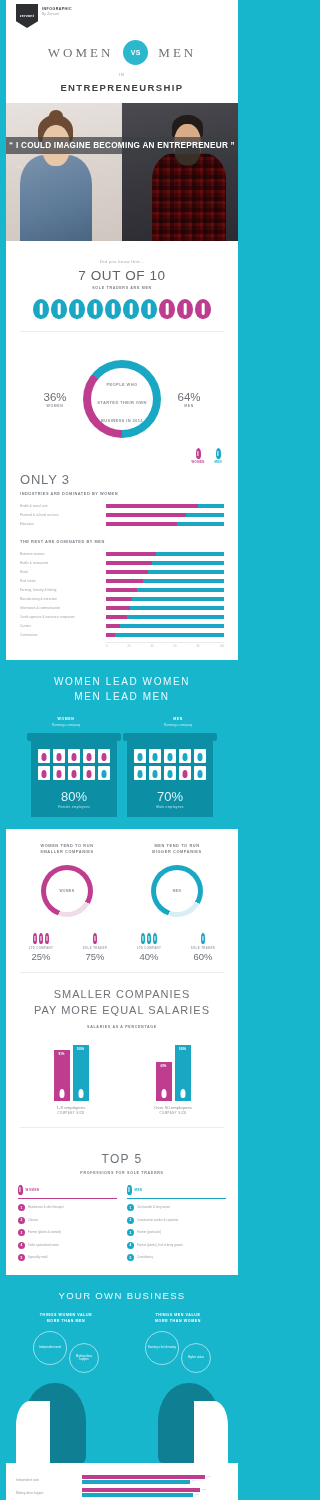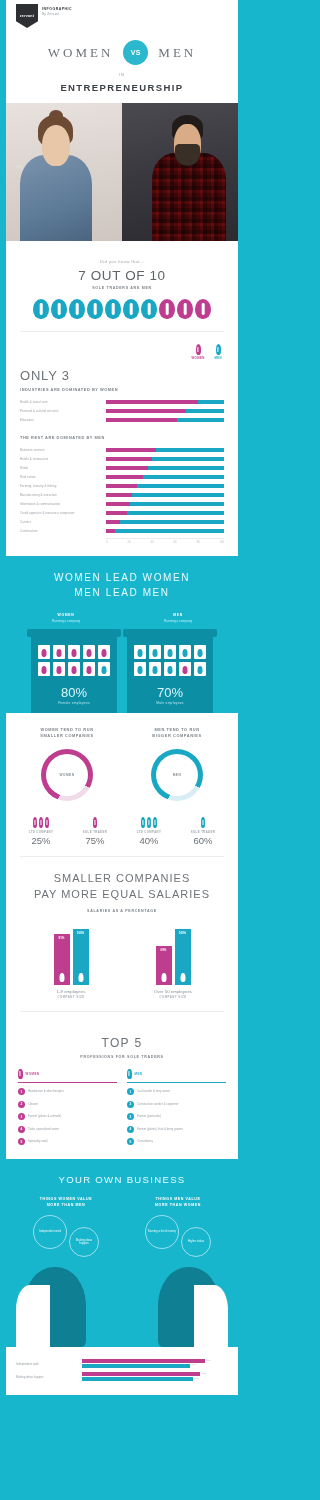--- a/index.html
+++ b/index.html
@@ -109,21 +109,21 @@
   .bar-list { margin-top:7px; }
   .bar-row { display:flex; align-items:center; height:6px; margin-bottom:3px; }
   .bar-lbl { width:86px; font-size:2.9px; color:#9aa0a6; letter-spacing:.1px; padding-right:4px; }
   .bar-track { flex:1; height:4.2px; display:flex; }
   .bar-f { background:#bf3d8f; height:100%; }
   .bar-m { background:#1aa7c4; height:100%; }
   .axis { display:flex; justify-content:space-between; margin-left:86px; margin-top:4px; border-top:1px solid #e9eaec; padding-top:2px; }
   .axis span { font-size:2.6px; color:#b7bcc1; }
 
   
-  .teal { background:#18b6cd; color:#fff; padding:14px 10px 0; }
+  .teal { background:#18b6cd; color:#fff; padding:14px 10px 12px; }
   .teal-h { text-align:center; font-size:10px; letter-spacing:1.6px; font-weight:300; line-height:1.5; color:#eafbff; }
   .teal-cols { display:flex; margin-top:10px; }
   .teal-col { flex:1; text-align:center; }
   .tc-ico { width:6px;height:13px;border-radius:50% 50% 40% 40%;background:#fff;margin:0 auto;position:relative;}
   .tc-ico::after{content:"";position:absolute;left:50%;top:24%;transform:translateX(-50%);width:1.4px;height:52%;background:#18b6cd;border-radius:1px;}
   .tc-l1 { font-size:3.4px; font-weight:bold; letter-spacing:.7px; margin-top:3px; }
   .tc-l2 { font-size:3.2px; color:#bdeef6; margin-top:1.5px; }
 
   .bld-row { display:flex; justify-content:center; gap:10px; margin-top:12px; }
   .bld { width:86px; background:#0c8fa5; border-radius:2px 2px 0 0; padding:10px 7px 8px; position:relative; }
@@ -233,20 +233,21 @@
           <div class="hair-w"></div>
           <div class="bun-w"></div>
           <div class="head-w"></div>
       </div>
       <div class="ph-half ph-right">
         <div class="body-m"></div>
           <div class="hair-m"></div>
           <div class="head-m"></div>
           <div class="beard-m"></div>
       </div>
+      <div class="quote-bar">“ I COULD IMAGINE BECOMING AN ENTREPRENEUR ”</div>
       <div class="pct-row">
         <div class="pct-mid">VS</div>
       </div>
     </div>
   </div>
 
   <div class="card sect">
     <div class="eyebrow">Did you know that...</div>
     <div class="big-head">7 OUT OF 10</div>
     <div class="mini-cap">SOLE TRADERS ARE MEN</div>
@@ -259,20 +260,39 @@
         <div class="picon" style="background: rgb(26, 167, 196);"></div>
         <div class="picon" style="background: rgb(26, 167, 196);"></div>
         <div class="picon" style="background: rgb(191, 61, 143);"></div>
         <div class="picon" style="background: rgb(191, 61, 143);"></div>
         <div class="picon" style="background: rgb(191, 61, 143);"></div>
       </div>
     <div class="hr"></div>
   </div>
 
   <div class="card">
+    <div class="donut-sect">
+      <div class="dn-side">
+        <div class="dn-num">36%</div>
+        <div class="dn-lbl">WOMEN</div>
+      </div>
+      <div class="donut" id="mainDonut" style="background: conic-gradient(from 180deg, rgb(191, 61, 143) 0deg, rgb(191, 61, 143) 129.6deg, rgb(26, 167, 196) 129.6deg, rgb(26, 167, 196) 360deg);">
+        <div class="hole">
+          <div>
+            <span>PEOPLE WHO</span><br>
+            <span>STARTED THEIR OWN</span><br>
+            <span>BUSINESS IN 2012</span>
+          </div>
+        </div>
+      </div>
+      <div class="dn-side">
+        <div class="dn-num">64%</div>
+        <div class="dn-lbl">MEN</div>
+      </div>
+    </div>
     <div class="legend-mini" id="legendMain">
         <div class="lg-item">
           <div class="lg-ico" style="background: rgb(191, 61, 143);"></div>
           <div class="lg-txt" style="color: rgb(191, 61, 143);">WOMEN</div>
         </div>
         <div class="lg-item">
           <div class="lg-ico" style="background: rgb(26, 167, 196);"></div>
           <div class="lg-txt" style="color: rgb(26, 167, 196);">MEN</div>
         </div>
       </div>

